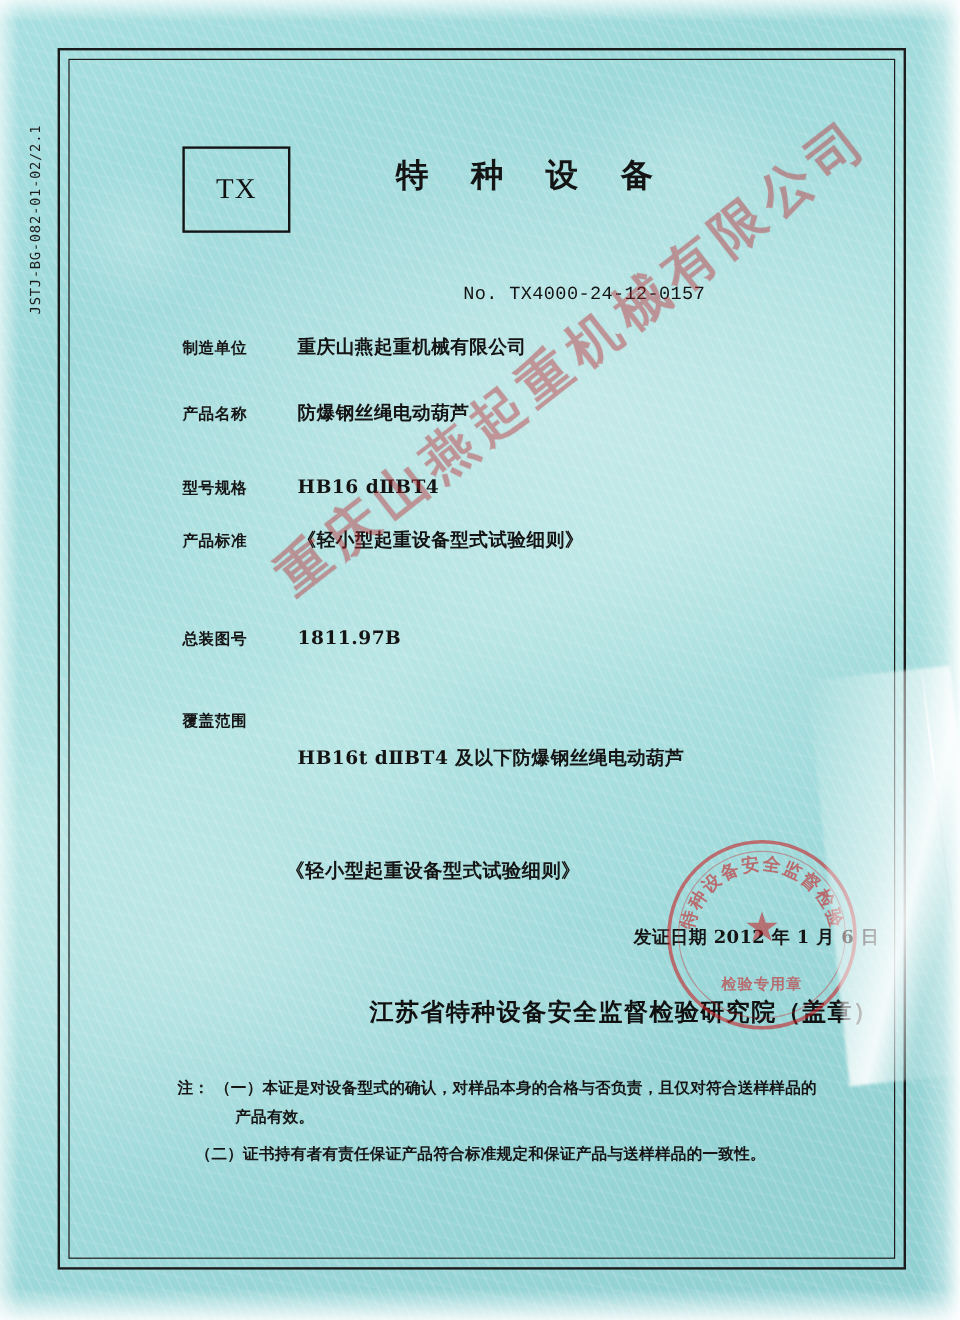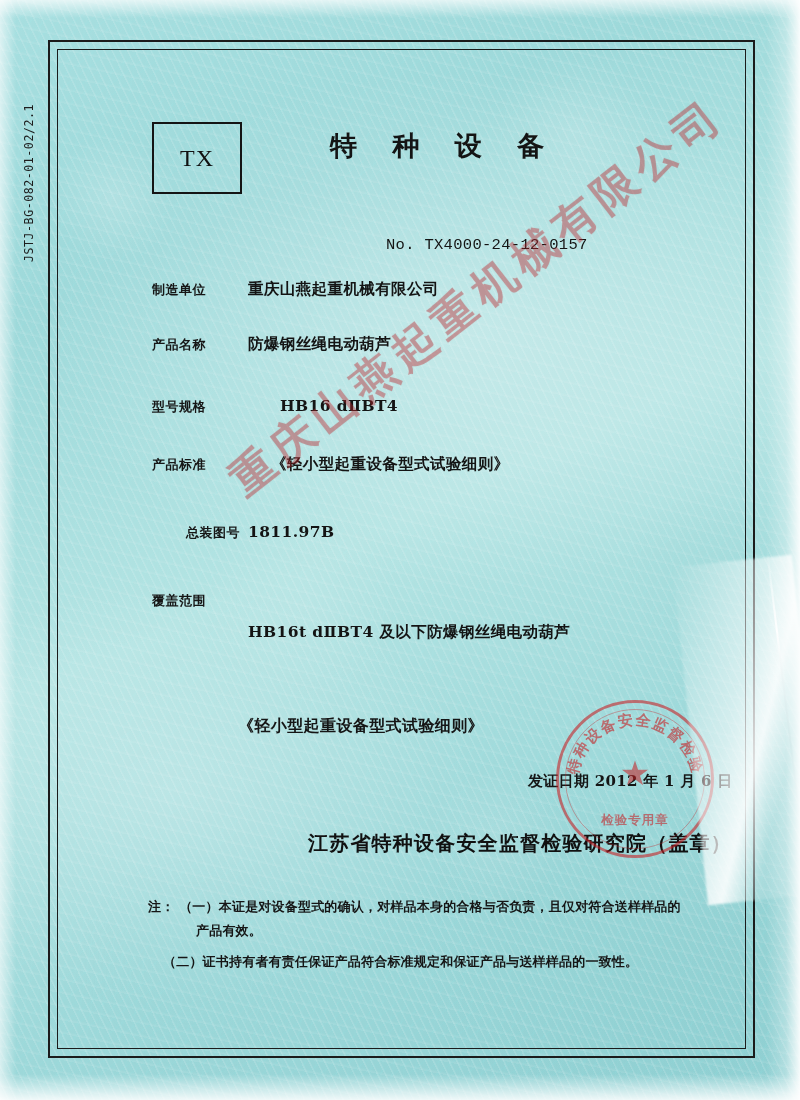--- a/index.html
+++ b/index.html
@@ -218,23 +218,23 @@
   .field .value {
     font-family: "DejaVu Serif", serif;
     font-weight: 700;
     font-size: 15.5px;
     color: #141414;
     letter-spacing: .4px;
     margin-left: 8px;
   }
   .f1 { top: 279px; }
   .f2 { top: 334px; }
-  .f3 { top: 396px; gap: 32px; }
-  .f4 { top: 454px; gap: 23px; }
-  .f5 { top: 522px; text-align: right; }
+  .f3 { top: 396px; }
+  .f4 { top: 440px; }
+  .f5 { top: 522px; }
   .f6 { top: 592px; }
 
   .coverage-line2 {
     position: absolute;
     left: 248px;
     top: 622px;
     font-family: "DejaVu Serif", serif;
     font-weight: 700;
     font-size: 15.5px;
     color: #141414;

